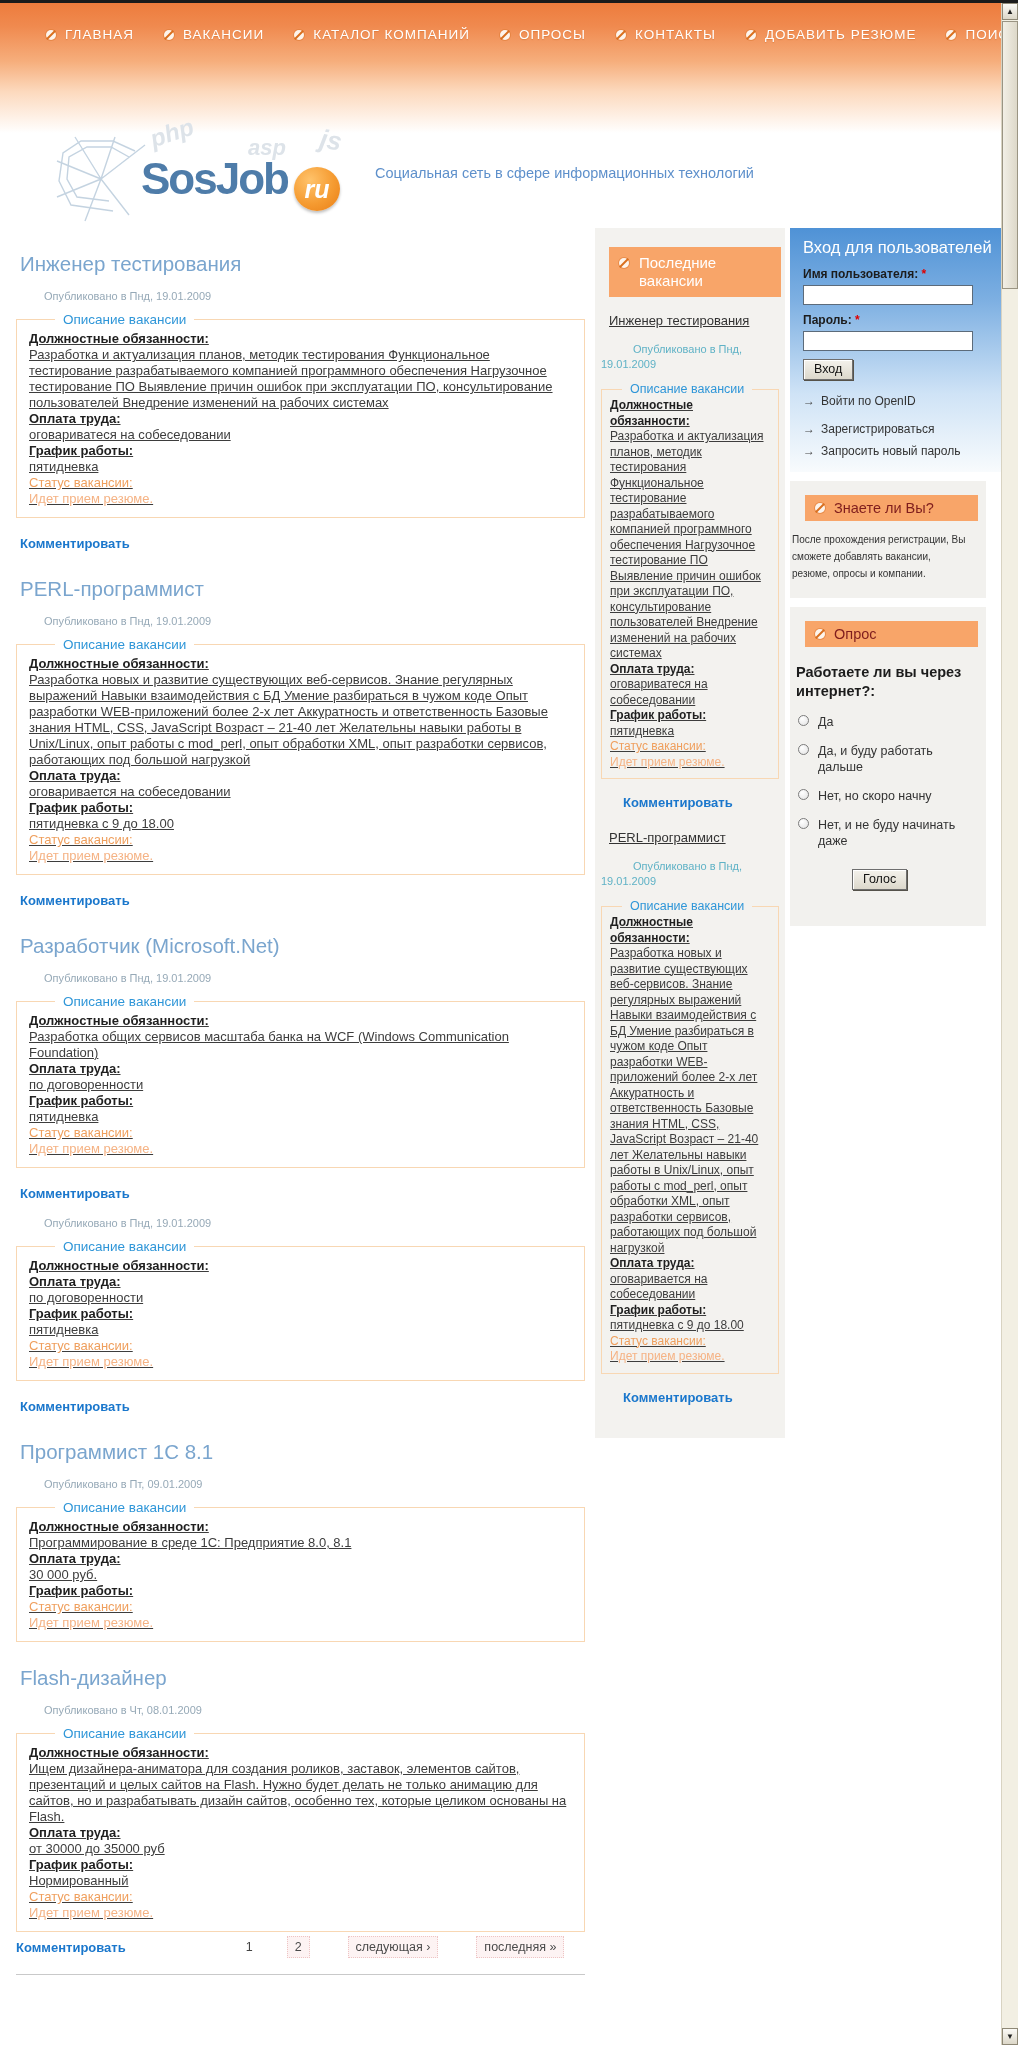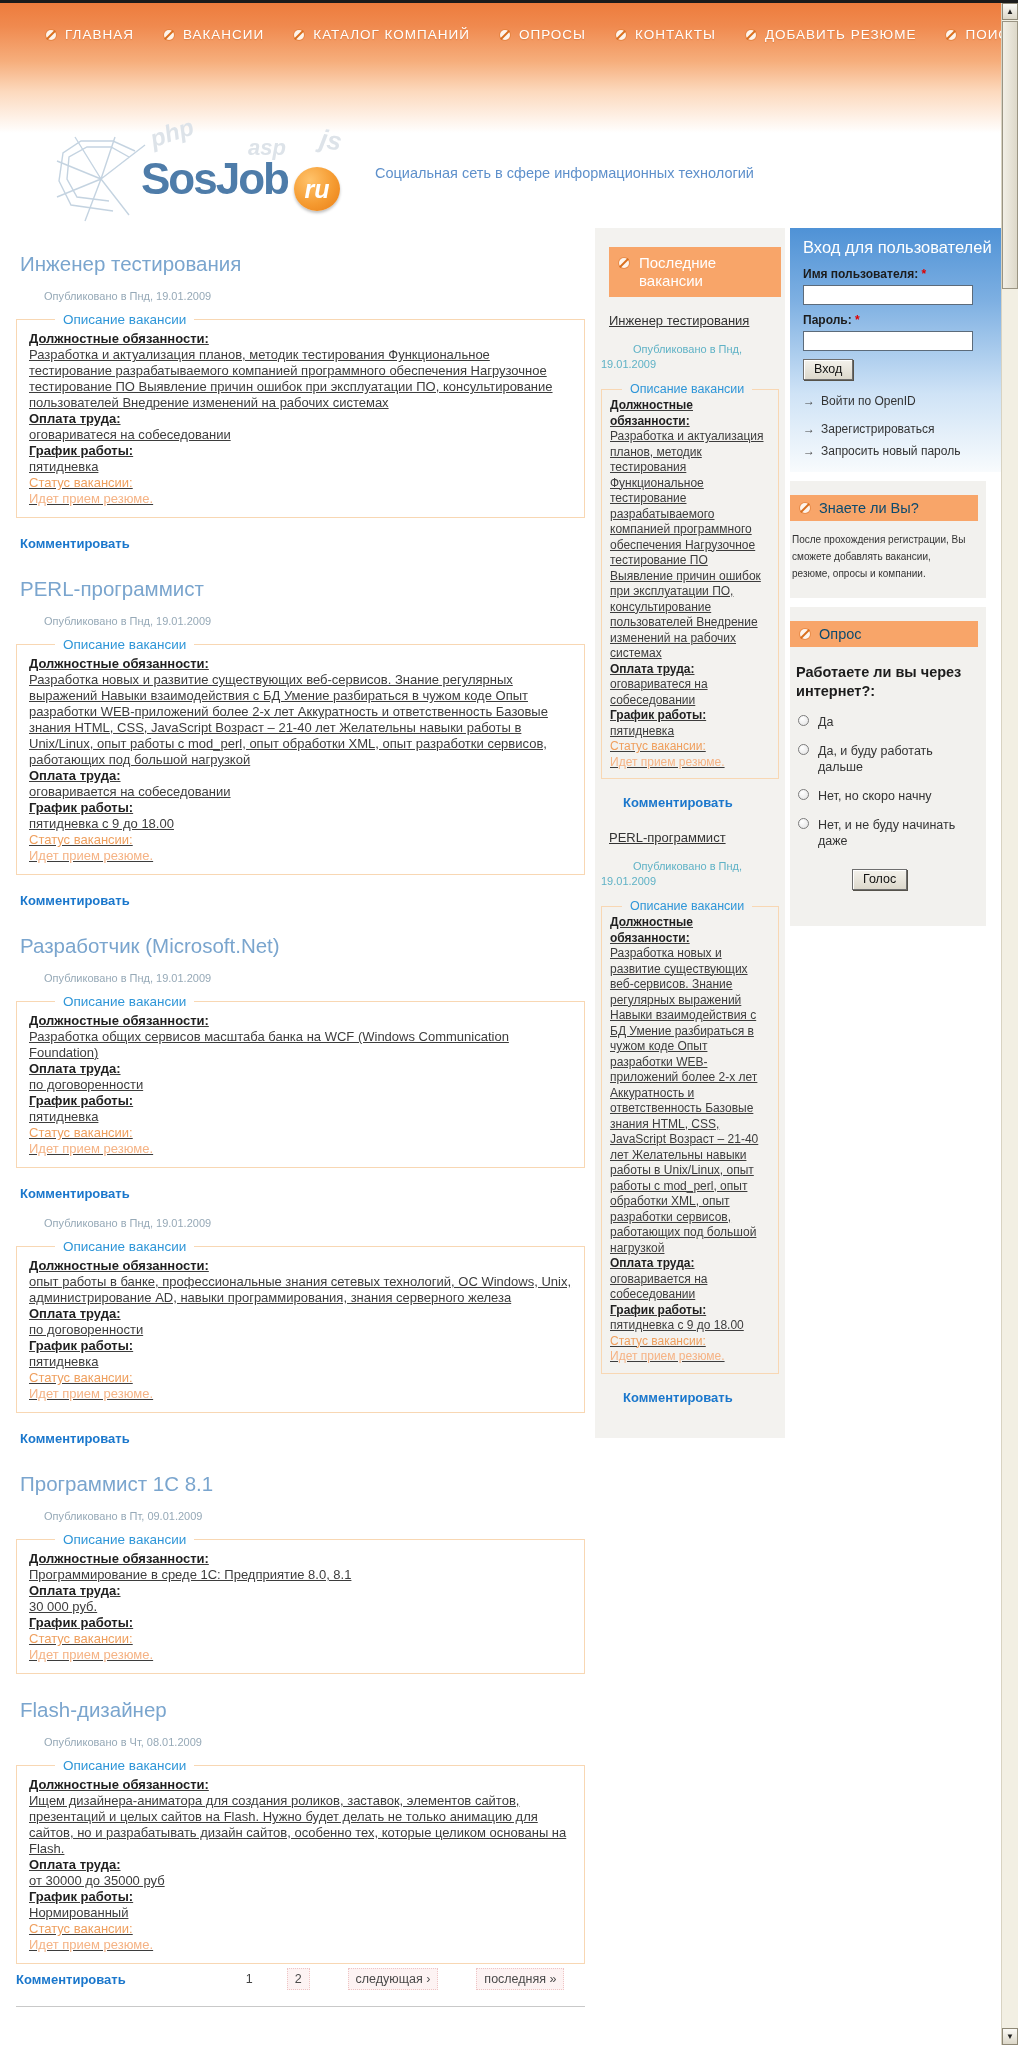--- a/index.html
+++ b/index.html
@@ -56,21 +56,21 @@
   .login-title { color:#fff; font-size:16.5px; margin-bottom:10px; }
   .fld-label { font-size:12px; font-weight:bold; color:#1c1c1c; margin-top:6px; }
   .req { color:#e00000; font-weight:bold; }
   .txt-input { display:block; width:170px; height:20px; background:#fff; border:1px solid #5c6b7a; margin:4px 0 8px; }
   .win-btn { display:inline-block; font-family:"Liberation Sans",sans-serif; font-size:12.5px; color:#111; background:linear-gradient(#f4f2ec,#dcd8cc); border:1px solid #6e6e6e; box-shadow:inset 1px 1px 0 #fff, 1px 1px 0 #55524a; padding:2px 10px 3px; cursor:pointer; }
   .login-link { display:flex; align-items:center; gap:6px; font-size:12px; color:#333; margin-top:14px; cursor:pointer; }
   .login-link.tight { margin-top:8px; }
   .login-link .link-text { }
   .arrow-icon { color:#444; font-size:12px; }
   .side-box { background:#f2f1ee; margin-top:9px; padding:14px 8px 16px 0; }
-  .side-header { background:#f8a569; color:#0c4a6e; font-size:14.5px; padding:5px 8px 5px 10px; display:flex; gap:9px; align-items:center; }
+  .side-header { margin-left:15px; background:#f8a569; color:#7f1d1d; font-size:14.5px; padding:5px 8px 5px 10px; display:flex; gap:9px; align-items:center; }
   .know-body { font-size:10px; line-height:17px; color:#333; margin:10px 8px 0 2px; }
   .poll-q { font-size:14.5px; font-weight:bold; color:#1c1c1c; line-height:19px; margin:16px 8px 0 6px; }
   .poll-opt { display:flex; gap:9px; font-size:12.5px; color:#333; margin:13px 0 0 8px; line-height:16px; }
   .poll-opt .opt-text { margin-left:0; text-indent:0; }
   .radio { flex:0 0 auto; width:11px; height:11px; border:1px solid #7c7c7c; border-radius:50%; background:radial-gradient(circle at 35% 30%, #fff, #e2e2e2); margin-top:1px; cursor:pointer; }
   .poll-vote { margin:20px 0 20px 62px; }
 
   
   .pager-wrap { border-bottom:1px solid #c9c9c9; padding-bottom:16px; margin-top:4px; }
   .pager-row { display:flex; align-items:center; }
@@ -201,21 +201,20 @@
       </fieldset>
       <a class="comment">Комментировать</a>
     </div>
 
     <div class="job">
       <div class="pub">Опубликовано в Пнд, 19.01.2009</div>
       <fieldset class="desc">
         <legend>Описание вакансии</legend>
         <div class="fs-body">
           <div class="lbl">Должностные обязанности:</div>
-          <div>опыт работы в банке, профессиональные знания сетевых технологий, ОС Windows, Unix, администрирование AD, навыки программирования, знания серверного железа</div>
           <div class="lbl">Оплата труда:</div>
           <div>по договоренности</div>
           <div class="lbl">График работы:</div>
           <div>пятидневка</div>
           <div class="status-lbl">Статус вакансии:</div>
           <div class="status-txt">Идет прием резюме.</div>
         </div>
       </fieldset>
       <a class="comment">Комментировать</a>
     </div>

